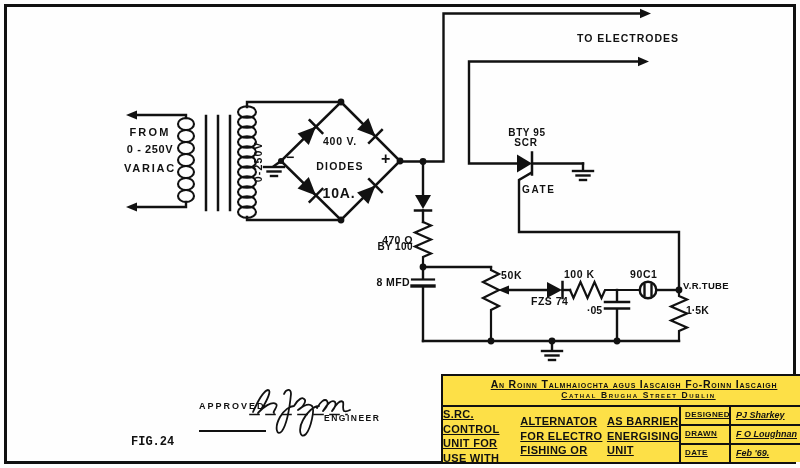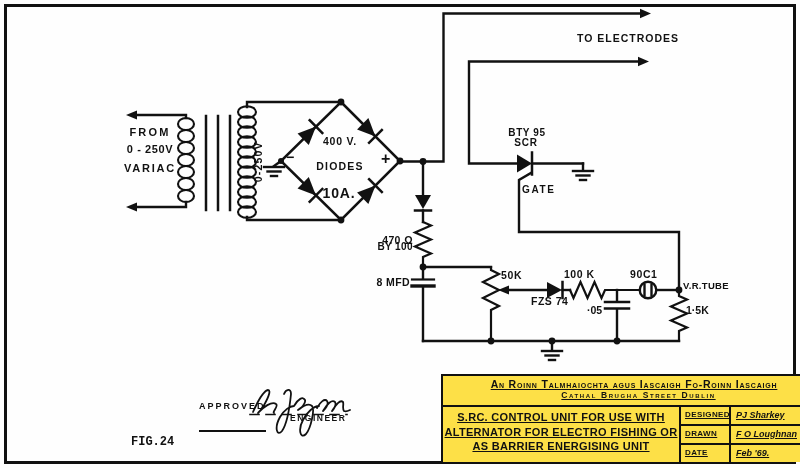--- a/index.html
+++ b/index.html
@@ -13,21 +13,21 @@
   .approved{border-bottom:2px solid #111;padding-bottom:18px;}
   .figno{font-family:"Liberation Mono",monospace;}
   
   .tblock{position:absolute;left:441px;top:374px;width:384px;height:88px;
           border-left:2.5px solid #111;border-top:2.5px solid #111;box-sizing:border-box;
           background:#fde047;text-decoration:underline;}
   .tb-header{height:27px;border-bottom:2px solid #111;text-align:center;padding-top:2px;}
   .tb-org1{font-variant:small-caps;font-weight:bold;font-size:10.5px;letter-spacing:0.8px;}
   .tb-org2{font-variant:small-caps;font-weight:bold;font-size:8.5px;letter-spacing:1.6px;margin-left:9px;}
   .tb-body{display:flex;height:calc(100% - 31px);}
-  .tb-title{width:236px;border-right:2px solid #111;display:flex;flex-direction:column;
+  .tb-title{width:236px;border-right:2px solid #111;display:flex;flex-direction:row;
             align-items:center;justify-content:flex-start;padding-top:3px;}
   .tb-title div{font-size:11px;font-weight:600;letter-spacing:0.3px;line-height:14.5px;}
   .tb-table{flex:1;display:flex;flex-direction:column;}
   .tb-row{flex:1;display:flex;border-bottom:2px solid #111;}
   .tb-row:last-child{border-bottom:none;}
   .tb-label{width:44px;border-right:2px solid #111;font-size:8px;font-weight:bold;
             letter-spacing:0.4px;padding:3px 0 0 4px;}
   .tb-value{flex:1;font-size:9px;font-style:italic;font-weight:600;padding:2.5px 0 0 5px;}
 </style>
 </head>
@@ -231,21 +231,21 @@
 <div class="lbl rgt" style="left:366px;top:277px;width:44px;font-size:10.5px;letter-spacing:0.4px;">8 MFD</div>
 <div class="lbl" style="left:501px;top:270px;font-size:10.5px;letter-spacing:0.6px;">50K</div>
 <div class="lbl" style="left:531px;top:296px;font-size:10.5px;letter-spacing:0.5px;">FZS 74</div>
 <div class="lbl" style="left:564px;top:269px;font-size:10.5px;letter-spacing:0.5px;">100 K</div>
 <div class="lbl" style="left:587px;top:305px;font-size:10.5px;">·05</div>
 <div class="lbl" style="left:630px;top:269px;font-size:10.5px;letter-spacing:0.6px;">90C1</div>
 <div class="lbl" style="left:683px;top:281px;font-size:9.5px;letter-spacing:0.3px;">V.R.TUBE</div>
 <div class="lbl" style="left:686px;top:305px;font-size:10.5px;">1·5K</div>
 
 <div class="lbl approved" style="left:199px;top:402px;font-size:9px;letter-spacing:2px;">APPROVED</div>
-<div class="lbl" style="left:290px;top:414px;font-size:8.5px;letter-spacing:1.5px;">ENGINEER</div>
+<div class="lbl" style="left:324px;top:414px;font-size:8.5px;letter-spacing:1.5px;">ENGINEER</div>
 <div class="lbl figno" style="left:131px;top:436px;font-size:12px;">FIG.24</div>
 
 <div class="tblock">
   <div class="tb-header">
     <div class="tb-org1">An Roinn Talmhaiochta agus Iascaigh Fo-Roinn Iascaigh</div>
     <div class="tb-org2">Cathal Brugha Street Dublin</div>
   </div>
   <div class="tb-body">
     <div class="tb-title">
       <div>S.RC. CONTROL UNIT FOR USE WITH</div>

